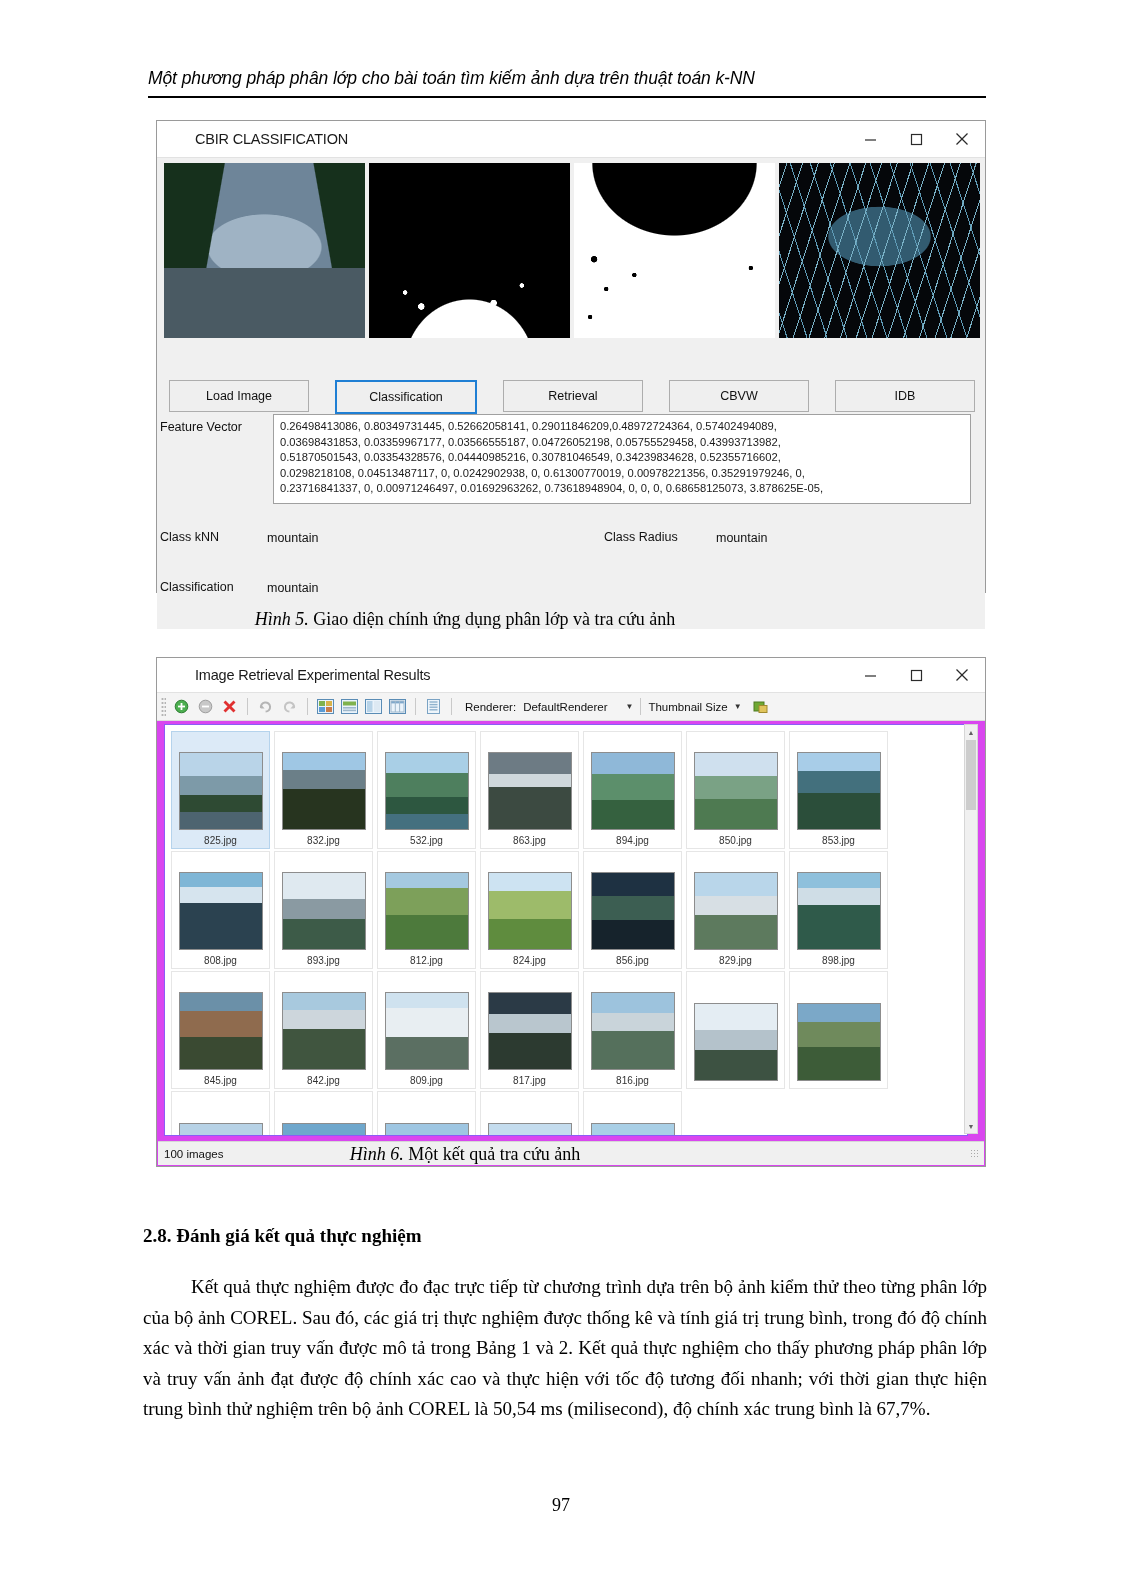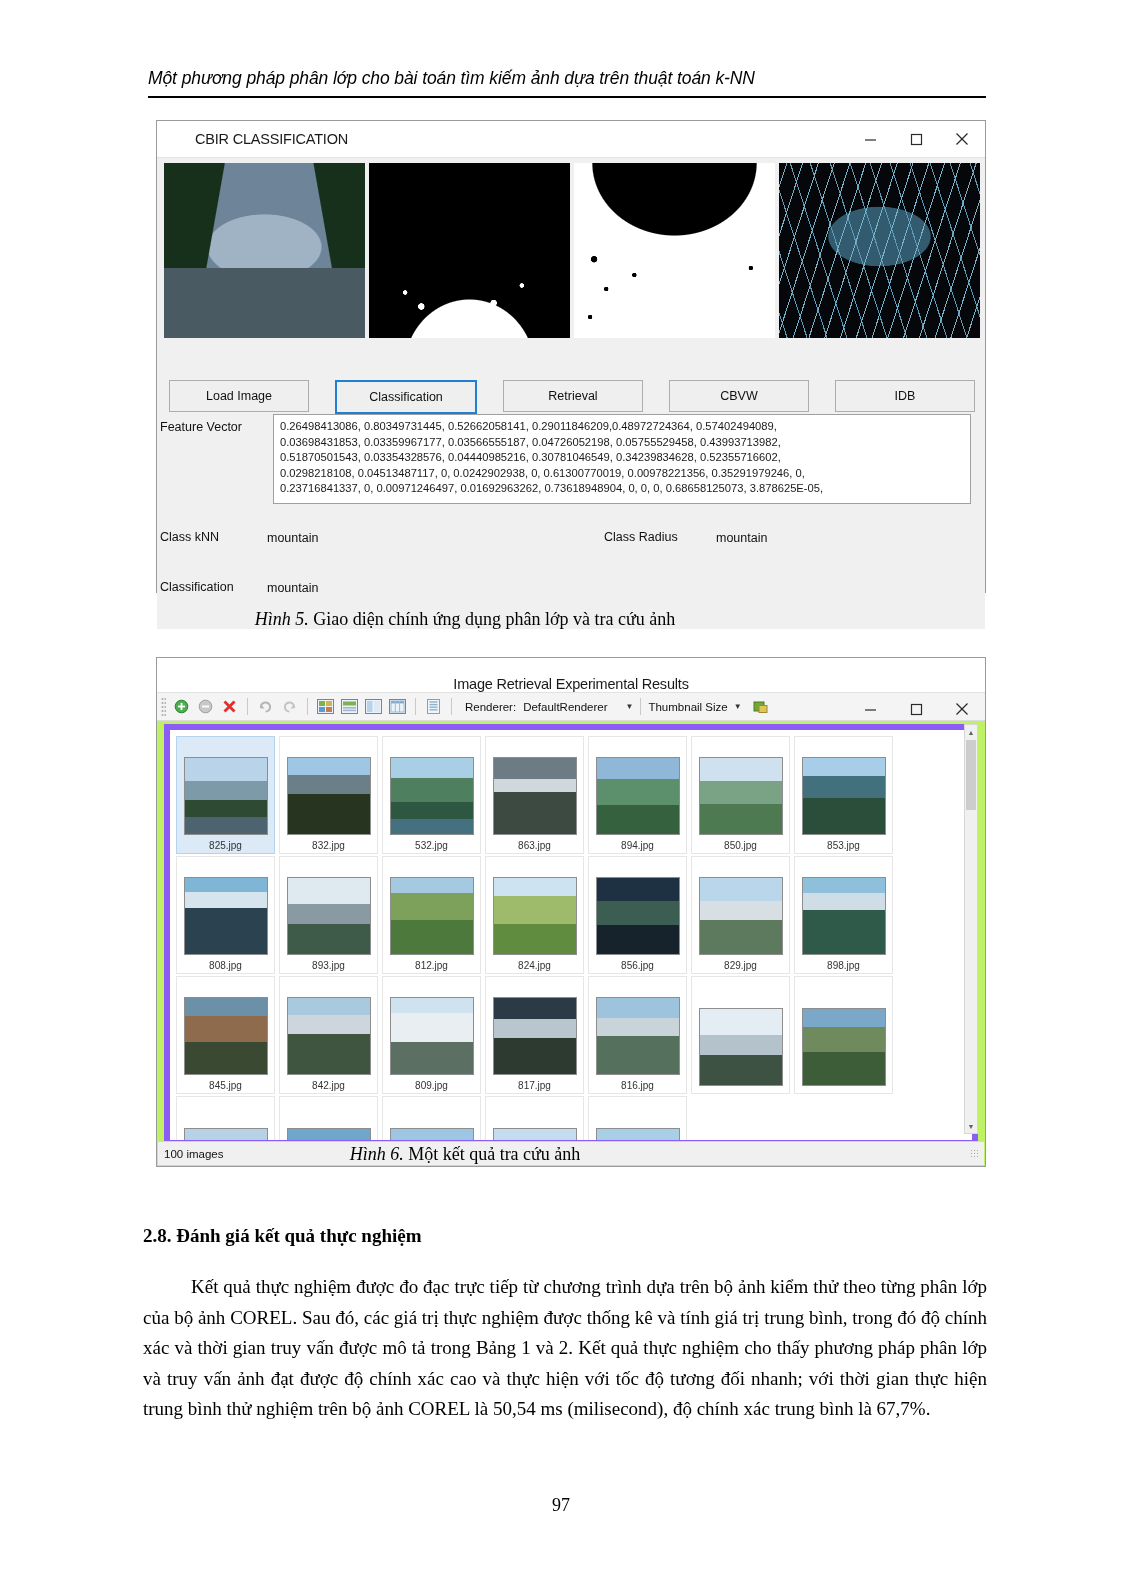--- a/index.html
+++ b/index.html
@@ -21,21 +21,21 @@
     position:absolute;left:148px;top:68px;width:838px;
     font-style:italic;font-size:17.5px;font-family:"Liberation Sans",sans-serif;
     letter-spacing:-0.1px;
   }
   .runhead-rule{
     position:absolute;left:148px;top:96px;width:838px;height:2px;background:#000;
   }
 
   
   .win{
-    position:absolute;background:#bef264;border:1px solid #9a9a9a;
+    position:absolute;background:#d946ef;border:1px solid #9a9a9a;
     font-family:"Liberation Sans",sans-serif;
     box-sizing:border-box;
   }
   .titlebar{
     height:36px;background:#ffffff;display:flex;align-items:center;
     border-bottom:1px solid #e2e2e2;
   }
   .title-ico{width:18px;height:18px;margin:0 8px 0 12px;flex:none;position:relative;}
   .gear{
     width:16px;height:16px;border-radius:50%;
@@ -150,41 +150,41 @@
   .caption{
     position:absolute;width:930px;text-align:center;
     font-size:18px;font-family:"Liberation Serif",serif;
   }
   .caption i{font-style:italic;}
   #cap5{top:609px;}
   #cap6{top:1128px;margin-top:16px;}
 
   
   #win2{left:156px;top:657px;width:830px;height:510px;}
-  .w2-title{height:34px;flex-direction:column;}
+  .w2-title{height:34px;}
   .toolbar{
     height:27px;background:#f4f4f4;border-bottom:1px solid #dcdcdc;
     display:flex;align-items:center;padding:0 4px;gap:3px;
   }
   .tb-ico{width:21px;height:21px;display:flex;align-items:center;justify-content:center;}
   .tb-sep{width:1px;height:17px;background:#c9c9c9;margin:0 4px;}
   .tb-label{font-size:11.5px;color:#111;margin:0 4px 0 6px;}
   .tb-combo{
     font-size:11.5px;color:#111;display:flex;align-items:center;gap:18px;
   }
   .tb-caret{font-size:8px;color:#333;}
   .dots{
     width:5px;height:19px;margin-right:2px;
     background-image:radial-gradient(circle, #b4b4b4 0 1px, #0000 1.2px);
     background-size:3px 4px;
   }
 
   .gallery{
     position:absolute;left:7px;top:66px;width:802px;height:410px;
-    background:#fff;border:6px solid #8b5cf6;overflow:hidden;
+    background:#fff;border:1px solid #8b5cf6;overflow:hidden;
   }
   .scrolltrack{
     position:absolute;right:7px;top:66px;width:14px;height:410px;
     background:#f0f0f0;border:1px solid #d6d6d6;box-sizing:border-box;
   }
   .sc-arrow{height:14px;display:flex;align-items:center;justify-content:center;font-size:7px;color:#606060;}
   .sc-thumb{position:absolute;left:1px;right:1px;top:15px;height:70px;background:#cdcdcd;}
   .statusbar{
     position:absolute;left:1px;right:1px;bottom:1px;height:24px;background:#f0f0f0;
     border-top:1px solid #d6d6d6;display:flex;align-items:center;

